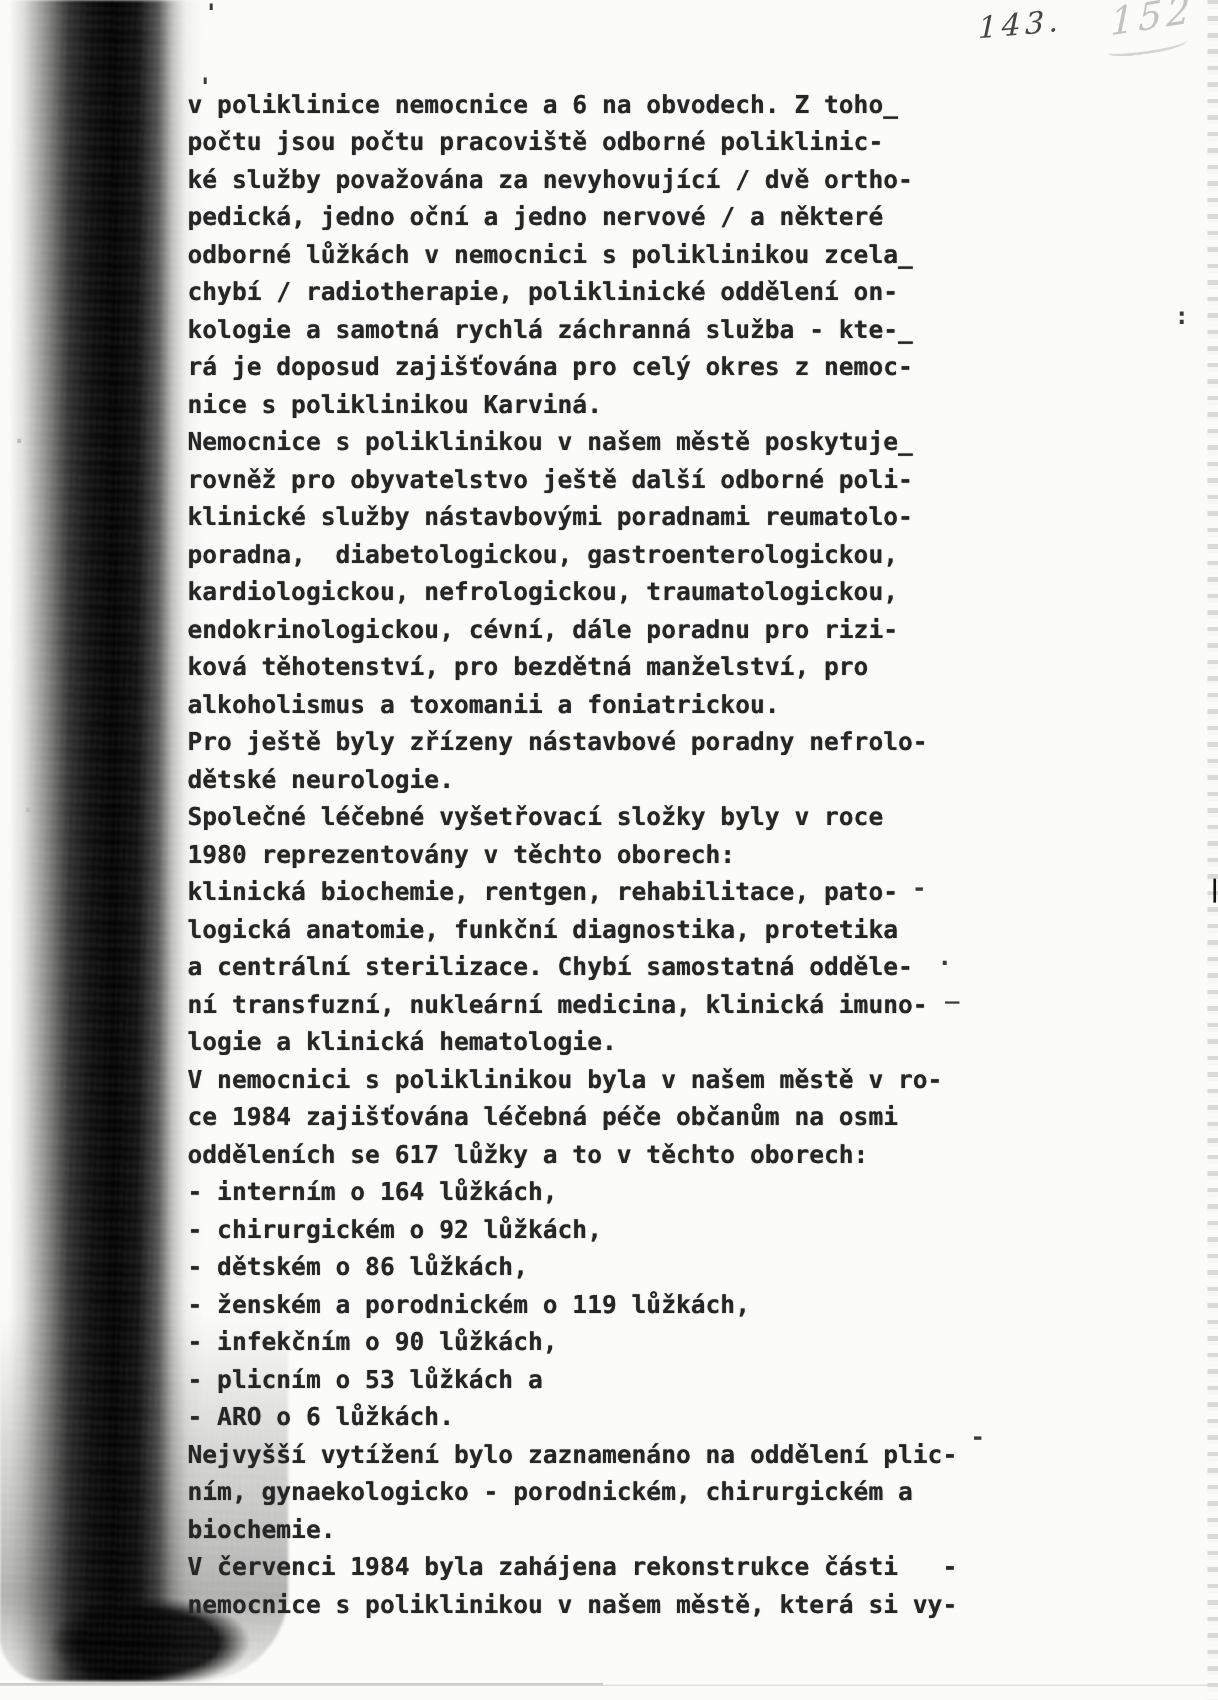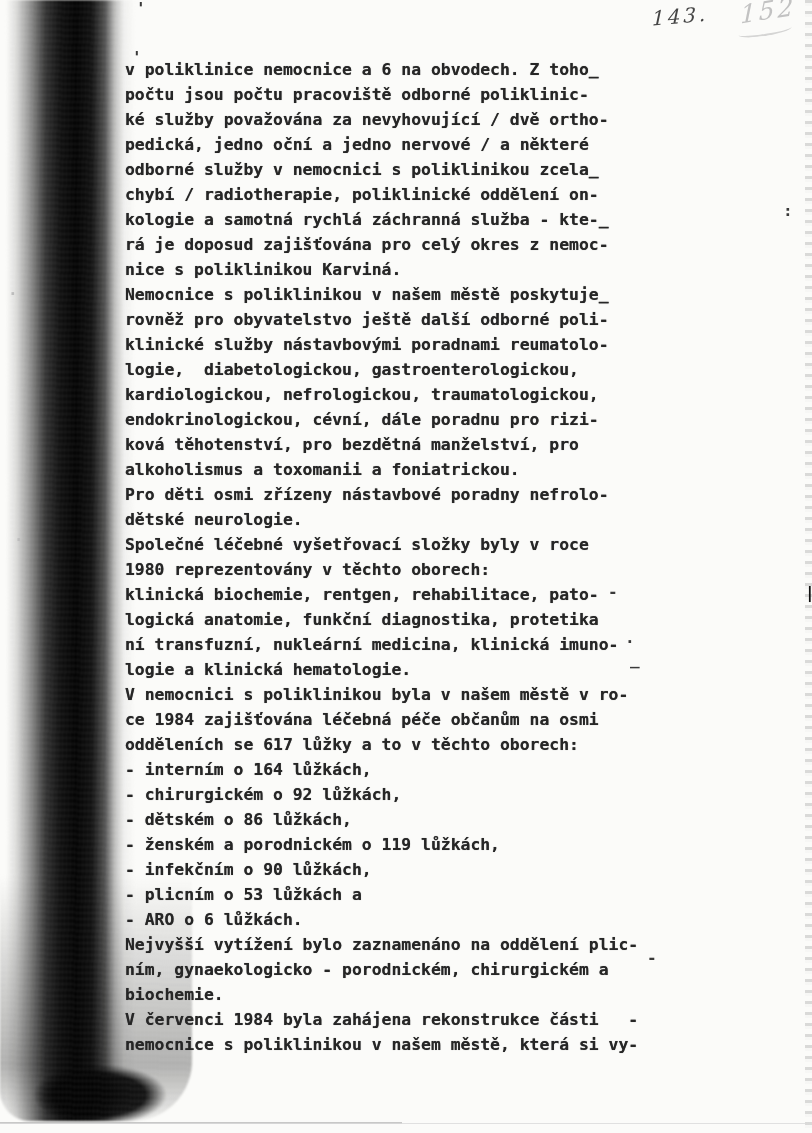--- a/index.html
+++ b/index.html
@@ -116,39 +116,40 @@
 
 <div class="pagenum-ink">143.</div>
 <div class="pagenum-pencil">152</div>
 <div class="pencil-underline"></div>
 
 <div class="text-block">
     <div class="line">v poliklinice nemocnice a 6 na obvodech. Z toho_</div>
     <div class="line">počtu jsou počtu pracoviště odborné poliklinic-</div>
     <div class="line">ké služby považována za nevyhovující / dvě ortho-</div>
     <div class="line">pedická, jedno oční a jedno nervové / a některé</div>
-    <div class="line">odborné služby v nemocnici s poliklinikou zcela_</div>
+    <div class="line">odborné lůžkách v nemocnici s poliklinikou zcela_</div>
     <div class="line">chybí / radiotherapie, poliklinické oddělení on-</div>
     <div class="line">kologie a samotná rychlá záchranná služba - kte-_</div>
     <div class="line">rá je doposud zajišťována pro celý okres z nemoc-</div>
     <div class="line">nice s poliklinikou Karviná.</div>
     <div class="line">Nemocnice s poliklinikou v našem městě poskytuje_</div>
     <div class="line">rovněž pro obyvatelstvo ještě další odborné poli-</div>
     <div class="line">klinické služby nástavbovými poradnami reumatolo-</div>
-    <div class="line">logie,  diabetologickou, gastroenterologickou,</div>
+    <div class="line">poradna,  diabetologickou, gastroenterologickou,</div>
     <div class="line">kardiologickou, nefrologickou, traumatologickou,</div>
     <div class="line">endokrinologickou, cévní, dále poradnu pro rizi-</div>
     <div class="line">ková těhotenství, pro bezdětná manželství, pro</div>
     <div class="line">alkoholismus a toxomanii a foniatrickou.</div>
-    <div class="line">Pro děti osmi zřízeny nástavbové poradny nefrolo-</div>
+    <div class="line">Pro ještě byly zřízeny nástavbové poradny nefrolo-</div>
     <div class="line">dětské neurologie.</div>
     <div class="line">Společné léčebné vyšetřovací složky byly v roce</div>
     <div class="line">1980 reprezentovány v těchto oborech:</div>
     <div class="line">klinická biochemie, rentgen, rehabilitace, pato-</div>
     <div class="line">logická anatomie, funkční diagnostika, protetika</div>
+    <div class="line">a centrální sterilizace. Chybí samostatná odděle-</div>
     <div class="line">ní transfuzní, nukleární medicina, klinická imuno-</div>
     <div class="line">logie a klinická hematologie.</div>
     <div class="line">V nemocnici s poliklinikou byla v našem městě v ro-</div>
     <div class="line">ce 1984 zajišťována léčebná péče občanům na osmi</div>
     <div class="line">odděleních se 617 lůžky a to v těchto oborech:</div>
     <div class="line">- interním o 164 lůžkách,</div>
     <div class="line">- chirurgickém o 92 lůžkách,</div>
     <div class="line">- dětském o 86 lůžkách,</div>
     <div class="line">- ženském a porodnickém o 119 lůžkách,</div>
     <div class="line">- infekčním o 90 lůžkách,</div>

